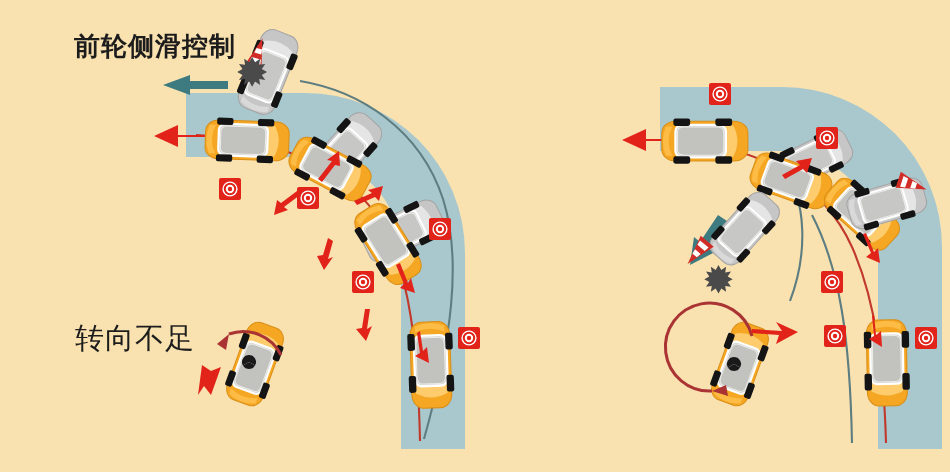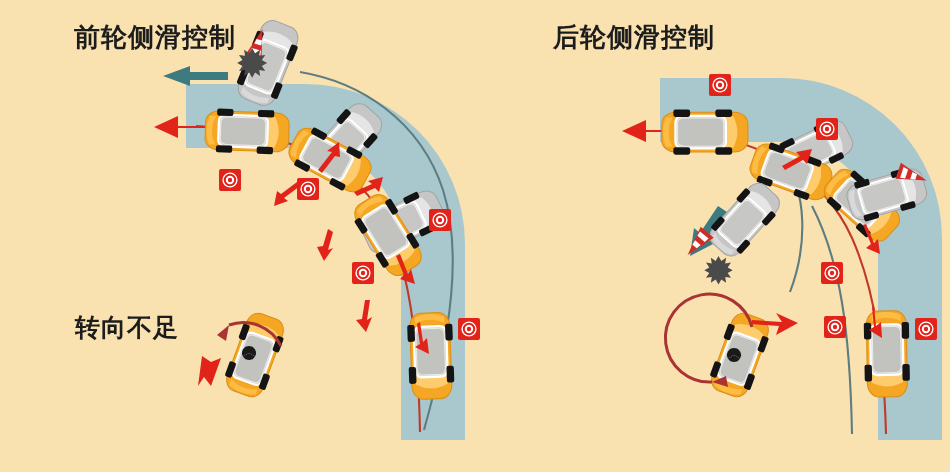--- a/index.html
+++ b/index.html
@@ -3,52 +3,51 @@
 <meta charset="utf-8">
 <style>
   html,body{margin:0;padding:0;}
   body{
     width:950px;height:472px;
     background:#fae2b0;
     font-family:"Liberation Sans","DejaVu Sans",sans-serif;
     overflow:hidden;
     position:relative;
   }
-  #stage{position:absolute;left:0;top:0;width:950px;height:340px;}
+  #stage{position:absolute;left:0;top:9px;width:950px;height:340px;}
   .title{
     position:absolute;
     font-size:26px;
     font-weight:700;
     color:#1c1c1c;
     letter-spacing:1px;
     white-space:nowrap;
     line-height:1;
   }
   .sublabel{
     position:absolute;
-    font-size:25px;
-    font-weight:700;
+    font-size:29px;
+    font-weight:400;
     color:#1c1c1c;
     letter-spacing:1px;
     white-space:nowrap;
     line-height:1;
   }
   #t-left{left:74px;top:24px;}
   #t-right{left:553px;top:24px;}
   #s-left{left:75px;top:315px;}
   #s-right{left:555px;top:315px;}
   svg{display:block;}
 </style>
 </head>
 <body>
 
 <div id="stage">
 
   <div class="title" id="t-left">前轮侧滑控制</div>
-  <div class="title" id="t-right">后轮侧滑控制</div>
   <div class="sublabel" id="s-left">转向不足</div>
 
   <svg width="950" height="472" viewBox="0 0 950 472">
     <defs>
 
       <g id="car-orange">
         <rect x="3" y="2" width="38" height="82" rx="11" ry="13" fill="#f5a623" stroke="#d98f16" stroke-width="1"></rect>
         <path d="M7 16 q15 -8 30 0 l0 10 q-15 -5 -30 0 Z" fill="#ffd27a" opacity=".85"></path>
         <rect x="6.5" y="23" width="31" height="48" rx="6" ry="7" fill="#d0d0cd" stroke="#ffffff" stroke-width="2.2"></rect>
         <rect x="8.5" y="25" width="27" height="44" rx="5" ry="6" fill="#c2c2bf" stroke="#ebebe8" stroke-width="1"></rect>

